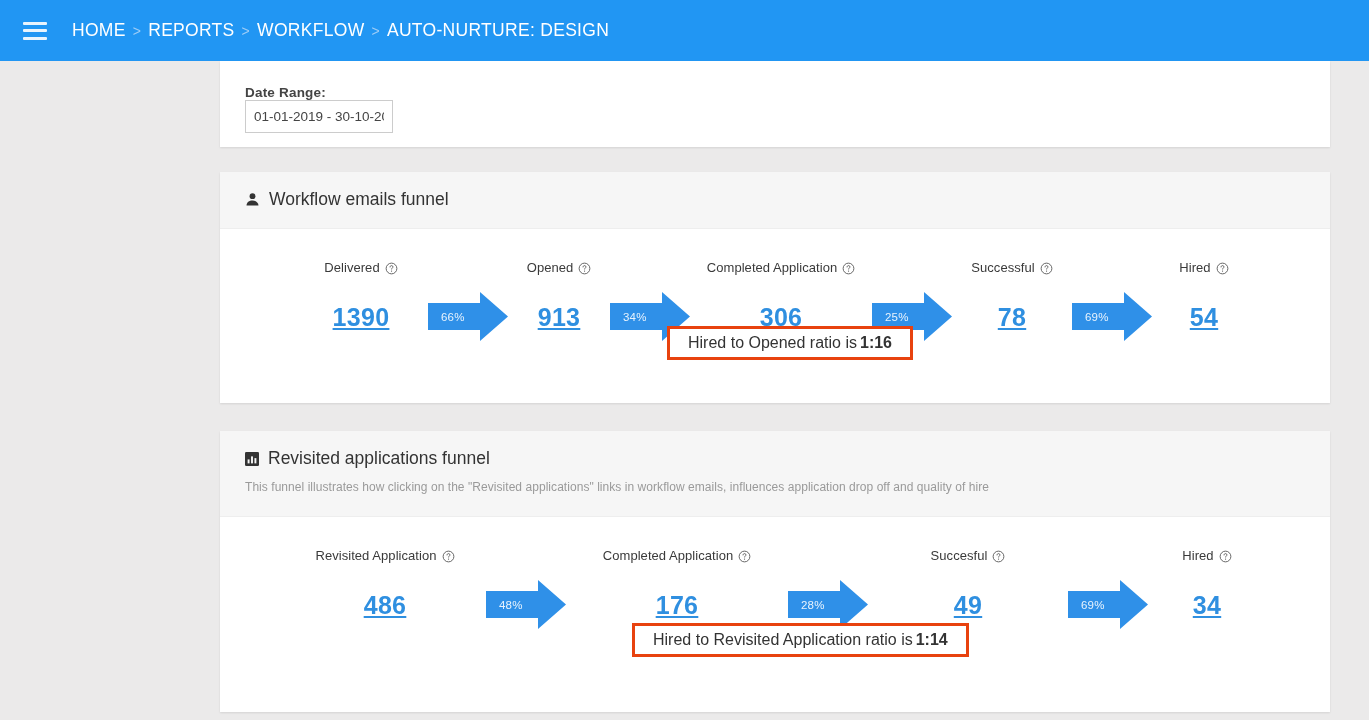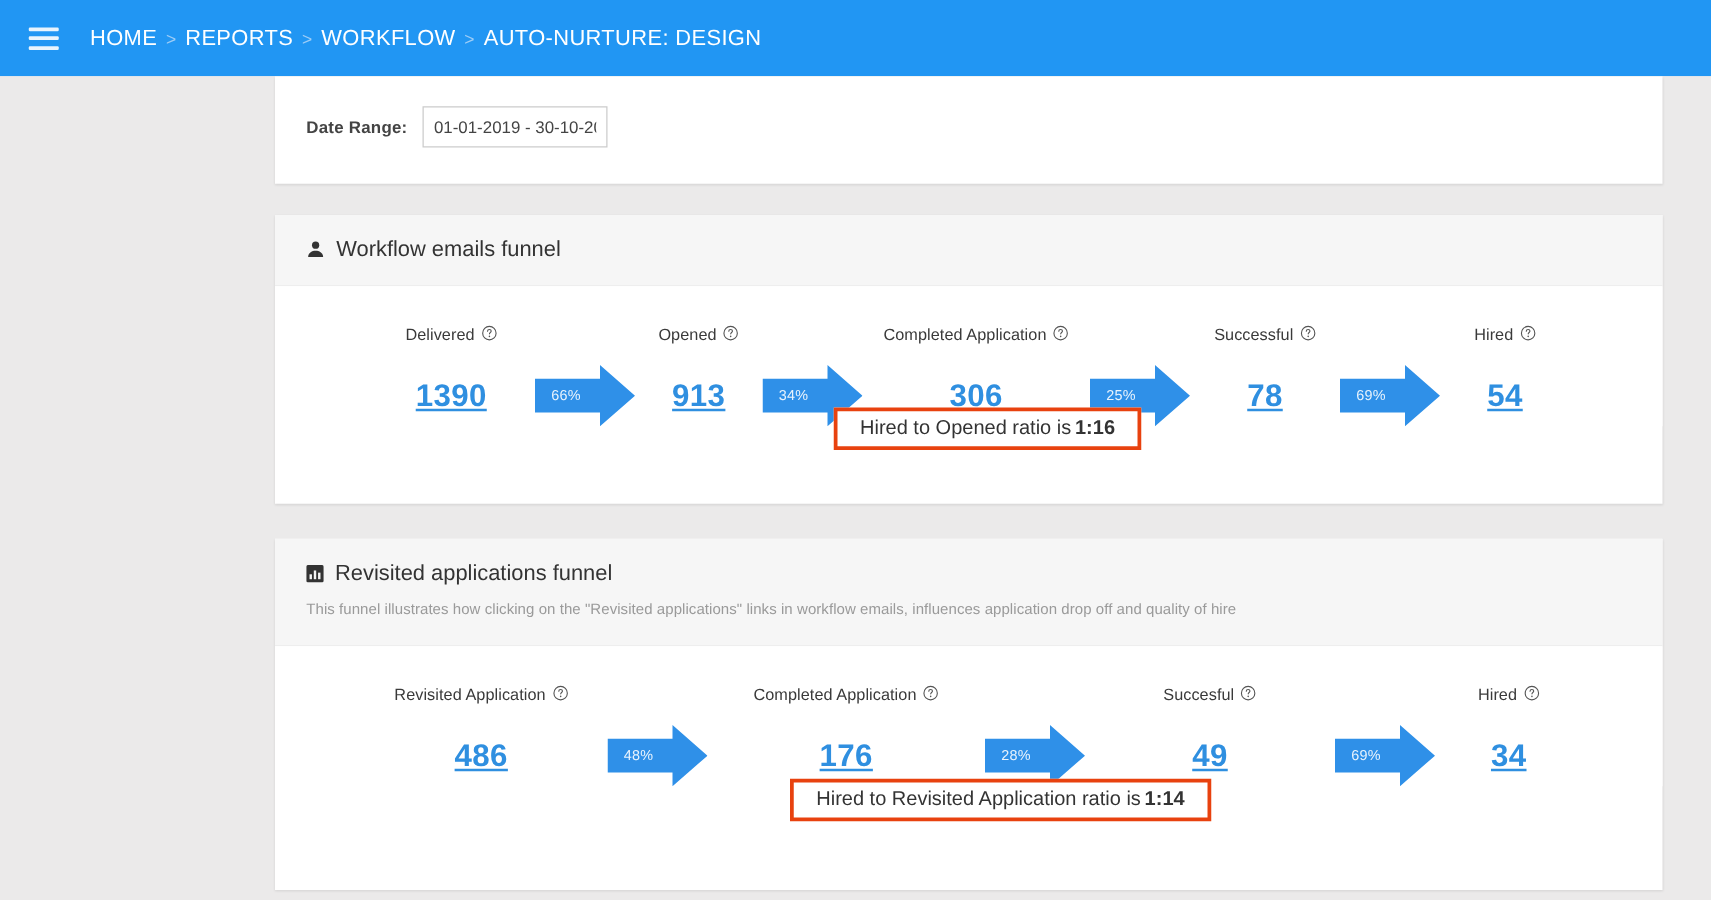--- a/index.html
+++ b/index.html
@@ -79,22 +79,23 @@
     box-shadow: 0 1px 2px rgba(0,0,0,.10);
   }
 
   
   #card-daterange {
     top: 0px;
     height: 86px;
   }
   .daterange-row {
     display: flex;
-    align-items: center;
+    align-items: flex-start;
     padding: 24px 0 0 25px;
+    flex-direction: column;
   }
   .daterange-label {
     font-size: 13.5px;
     font-weight: bold;
     color: #444;
     margin-right: 12px;
     letter-spacing: .2px;
   }
   .daterange-input {
     width: 148px;
@@ -158,21 +159,21 @@
     justify-content: center;
   }
   .funnel-stage {
     text-align: center;
   }
   .stage-label {
     font-size: 13px;
     color: #3a3a3a;
     white-space: nowrap;
     display: flex;
-    align-items: flex-start;
+    align-items: flex-end;
     justify-content: center;
     gap: 5px;
     letter-spacing: .05px;
   }
   .help-icon {
     display: inline-block;
     width: 13px;
     height: 13px;
     line-height: 1;
     color: #555;

